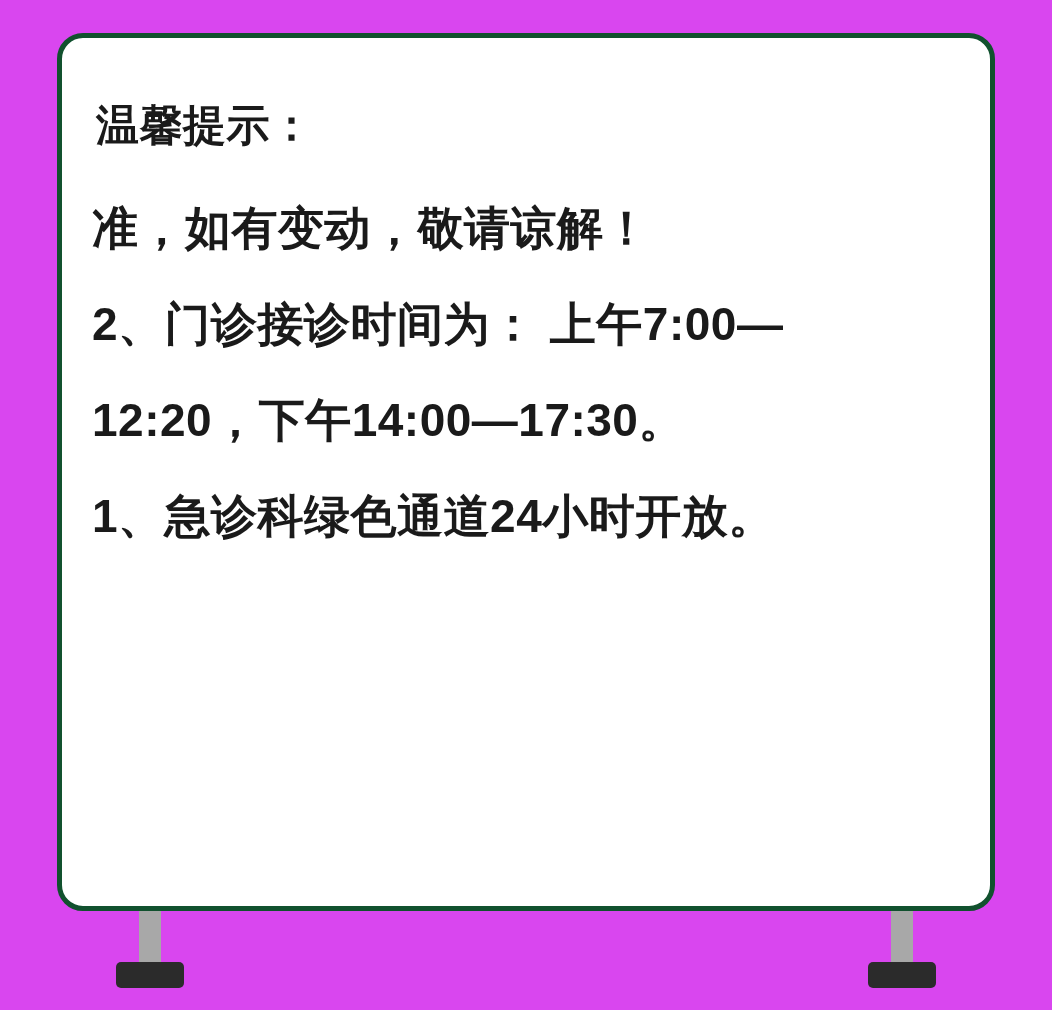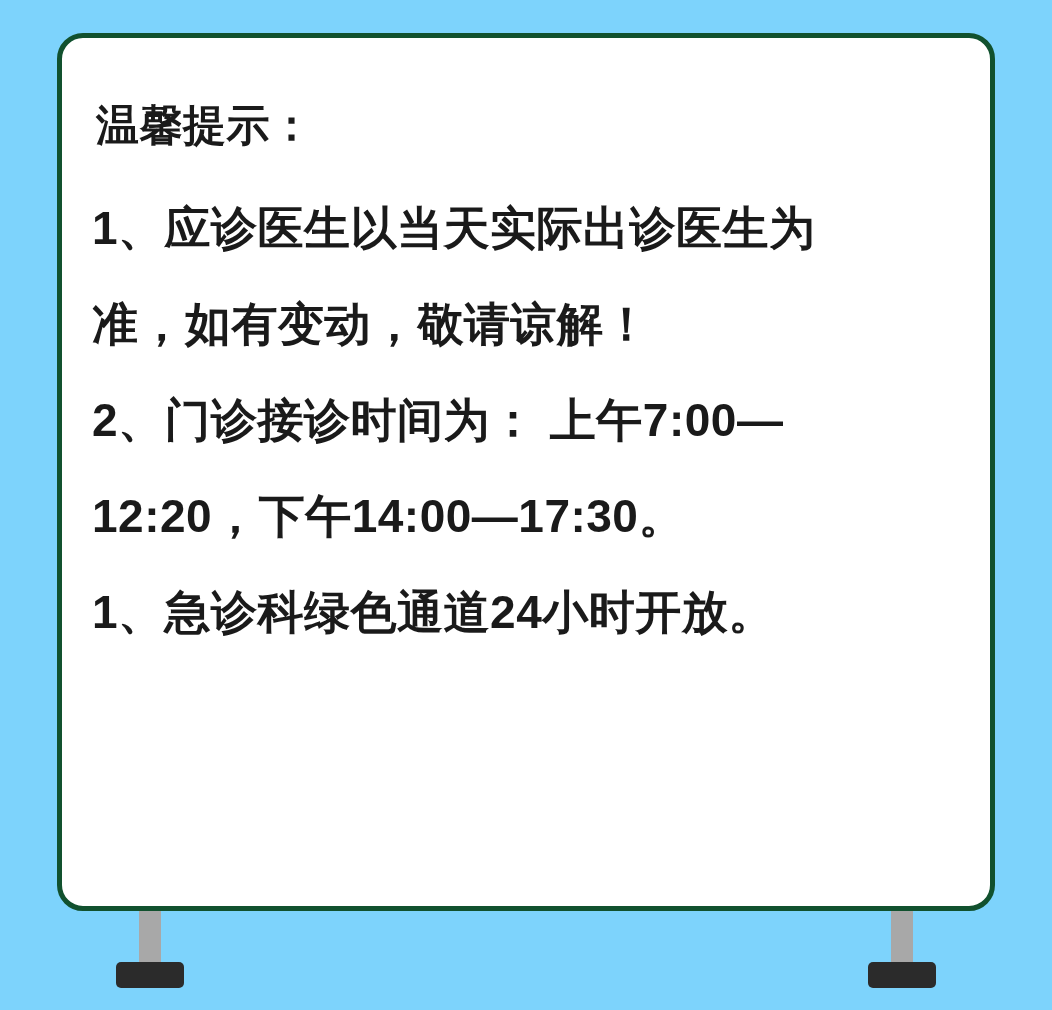--- a/index.html
+++ b/index.html
@@ -11,21 +11,21 @@
     width: 1052px;
     height: 1010px;
     font-family: "Liberation Sans", sans-serif;
     overflow: hidden;
   }
 
   .stage {
     position: relative;
     width: 1052px;
     height: 1010px;
-    background: #7dd3fc;
+    background: #d946ef;
   }
 
   
   .leg {
     position: absolute;
     width: 22px;
     background: #a8a8a8;
   }
   .leg-left  { left: 139px; top: 868px; height: 118px; }
   .leg-right { left: 891px; top: 868px; height: 118px; }
@@ -108,21 +108,20 @@
   <div class="foot foot-bottom-left"></div>
   <div class="foot foot-top-right"></div>
   <div class="foot foot-bottom-right"></div>
 
   <div class="board">
     <div class="board-inner">
 
       <p class="notice-title">温馨提示：</p>
 
       <div class="lines">
-        <p class="notice-line">1、应诊医生以当天实际出诊医生为</p>
         <p class="notice-line">准，如有变动，敬请谅解！</p>
         <p class="notice-line">2、门诊接诊时间为： 上午7:00—</p>
         <p class="notice-line">12:20，下午14:00—17:30。</p>
         <p class="notice-line">1、急诊科绿色通道24小时开放。</p>
       </div>
 
     </div>
   </div>
 
 </div>

